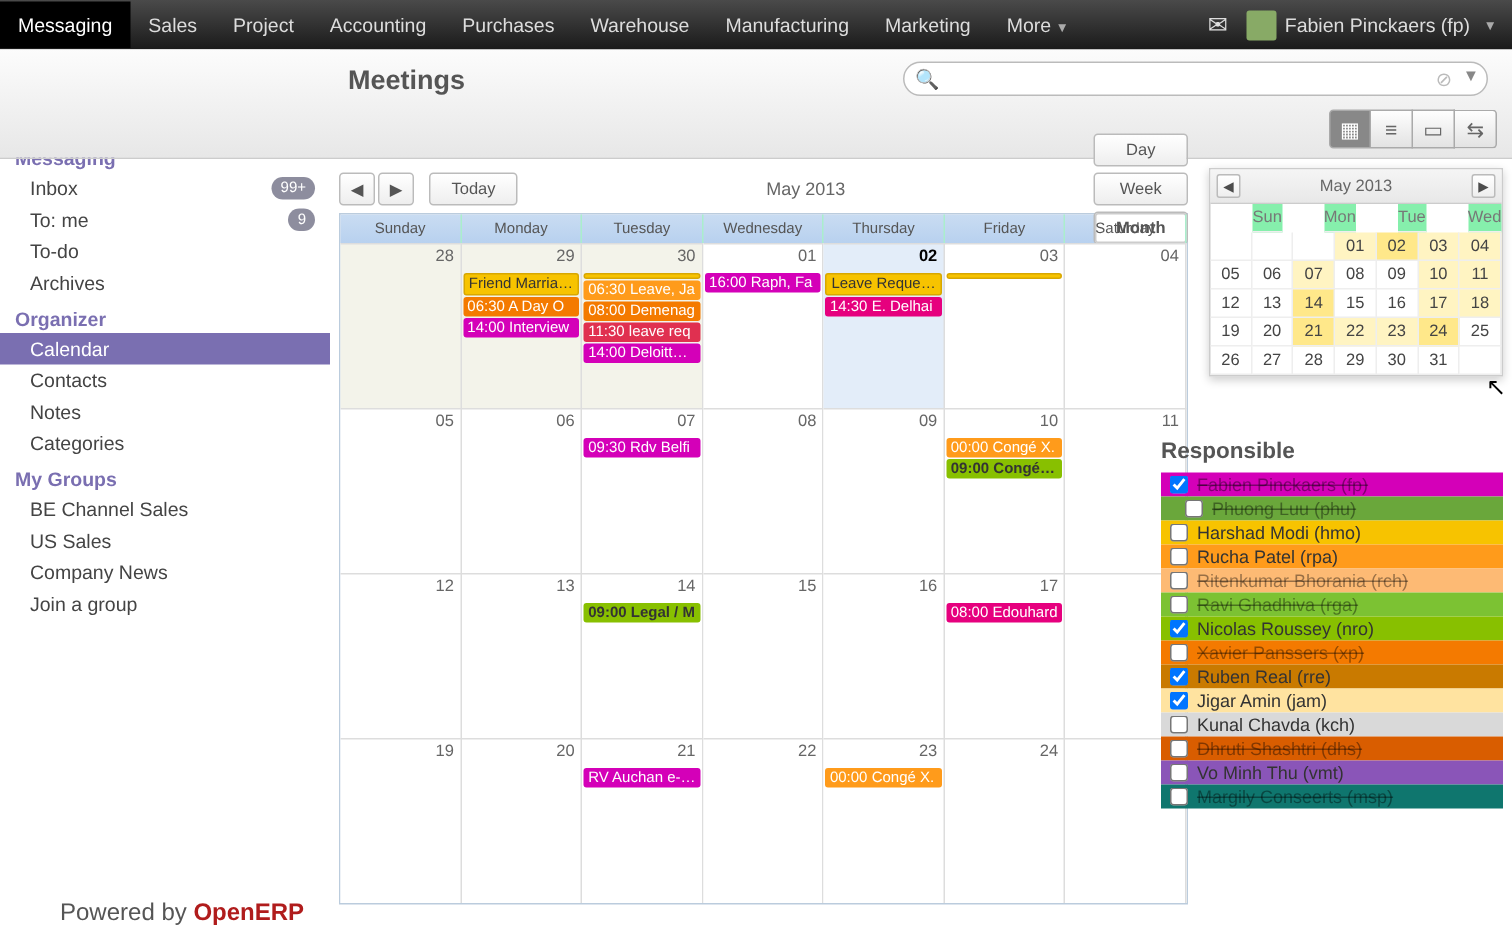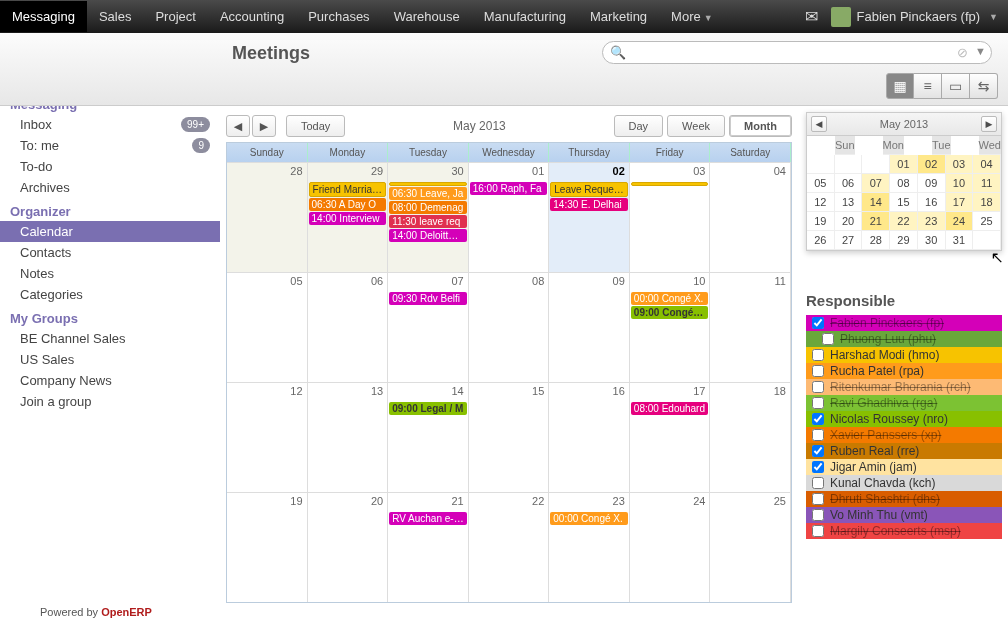--- a/index.html
+++ b/index.html
@@ -34,30 +34,30 @@
 
 .logo-wrap { padding: 6px 10px 12px 12px; }
 .logo { font-family: Georgia, serif; font-weight: bold; font-size: 28px; font-style: italic; }
 .logo .o { color: #b01c1c; } .logo .e { color: #222; }
 
 
 .side-section-title { color: #7a6fb1; font-weight: bold; padding: 6px 10px 2px; font-size: 13px; }
 .side-item { display: flex; justify-content: space-between; align-items: center; padding: 3px 10px 3px 20px; cursor: pointer; font-size: 13px; color: #444; }
 .side-item.active { background: #7a6fb1; color: #fff; }
 .side-item .badge { background: #8d8d9e; color: #fff; border-radius: 8px; padding: 0 6px; font-size: 10px; line-height: 15px; }
-.footer-note { position: absolute; bottom: 4px; left: 40px; font-size: 11px; color: #555; }
+.footer-note { position: absolute; bottom: 4px; left: 40px; font-size: 16px; color: #555; }
 .footer-note .brand { color: #b01c1c; font-weight: bold; }
 
 
 .cal-toolbar { display: flex; align-items: center; height: 28px; margin-top: 6px; }
 .cal-nav-btn, .cal-today, .cal-range-btn { border: 1px solid #bbb; background: linear-gradient(#fff,#eee); height: 22px; display: flex; align-items: center; justify-content: center; font-size: 11px; color: #555; cursor: pointer; border-radius: 3px; }
 .cal-nav-btn { width: 24px; }
 .cal-today { padding: 0 14px; margin-left: 10px; }
 .cal-title { flex: 1; text-align: center; font-size: 12px; color: #666; }
-.cal-ranges { display: flex; gap: 4px; }
+.cal-ranges { display: flex; gap: 4px; flex-direction: column; }
 .cal-range-btn { padding: 0 14px; }
 .cal-range-btn.active { background: #fff; font-weight: bold; box-shadow: inset 0 0 0 1px #ccc; }
 
 
 .cal-grid { border: 1px solid #bcd; margin-top: 2px; }
 .cal-head { display: grid; grid-template-columns: repeat(7, 1fr); background: linear-gradient(#c9dcf2,#b8d1ef); }
 .cal-head div { text-align: center; font-size: 10px; padding: 4px 0; color: #555; border-right: 1px solid #aec; }
 .cal-body { }
 .cal-row { display: grid; grid-template-columns: repeat(7, 1fr); height: 110px; }
 .cal-cell { border-right: 1px solid #ddd; border-top: 1px solid #ddd; position: relative; background: #fff; overflow: hidden; }
@@ -74,28 +74,28 @@
 .ev-pink { background: #e6007e; }
 .ev-green { background: #88c000; color: #333; font-weight: bold; }
 .events-wrap { position: absolute; top: 18px; left: 0; right: 0; }
 
 
 .mini-cal { position: absolute; right: 6px; top: 6px; width: 196px; border: 1px solid #ccc; background: #fff; font-size: 11px; box-shadow: 0 2px 6px rgba(0,0,0,0.2); }
 .mini-head { display: flex; align-items: center; justify-content: space-between; background: linear-gradient(#f5f5f5,#e8e8e8); padding: 3px 4px; border-bottom: 1px solid #ccc; }
 .mini-head .t { flex: 1; text-align: center; color: #666; }
 .mini-nav { width: 16px; height: 16px; border: 1px solid #bbb; background: linear-gradient(#fff,#eee); display:flex; align-items:center; justify-content:center; font-size:9px; cursor:pointer; border-radius: 2px;}
 .mini-days, .mini-row { display: grid; grid-template-columns: repeat(7, 1fr); }
-.mini-days div { text-align: right; padding: 3px 0; color: #777; background: #e5e5e5; border-bottom: 1px solid #eee; margin-left: 28px; }
+.mini-days div { text-align: right; padding: 3px 0; color: #777; background: #86efac; border-bottom: 1px solid #eee; margin-left: 28px; }
 .mini-row div { text-align: center; padding: 3px 0; border-right: 1px solid #eee; border-bottom: 1px solid #eee; color: #444; }
 .mini-row div.hl { background: #fff4c2; }
 .mini-row div.hl2 { background: #ffe88a; }
 .mini-row div.dim { color: #bbb; }
 
 
-.resp-panel { position: absolute; right: 6px; top: 186px; width: 196px; }
+.resp-panel { position: absolute; right: 6px; top: 186px; width: 228px; }
 .resp-panel h3 { font-size: 15px; font-weight: bold; color: #555; margin-bottom: 6px; }
 .resp-item { display: flex; align-items: center; gap: 6px; padding: 1px 6px; font-size: 12px; color: #333; }
 .resp-item input { width: 12px; height: 12px; }
 .resp-item .txt.strike { text-decoration: line-through; color: rgba(0,0,0,0.4); }
 
 
 .cursor-pointer { position: absolute; font-size: 16px; color: #000; pointer-events: none; }
 </style>
 </head>
 <body>
@@ -467,21 +467,21 @@
           <span class="txt">Kunal Chavda (kch)</span>
         </div>
         <div class="resp-item" style="background: rgb(217, 93, 0);">
           <input type="checkbox" style="">
           <span class="txt strike">Dhruti Shashtri (dhs)</span>
         </div>
         <div class="resp-item" style="background: rgb(138, 85, 184);">
           <input type="checkbox" style="">
           <span class="txt">Vo Minh Thu (vmt)</span>
         </div>
-        <div class="resp-item" style="background: #ef4444;">
+        <div class="resp-item" style="background: #0f766e;">
           <input type="checkbox" style="">
           <span class="txt strike">Margily Conseerts (msp)</span>
         </div>
       </div>
   </div>
 
   <span class="cursor-pointer" style="right:4px; top:142px;">↖</span>
 </div>
 
 </body></html>

